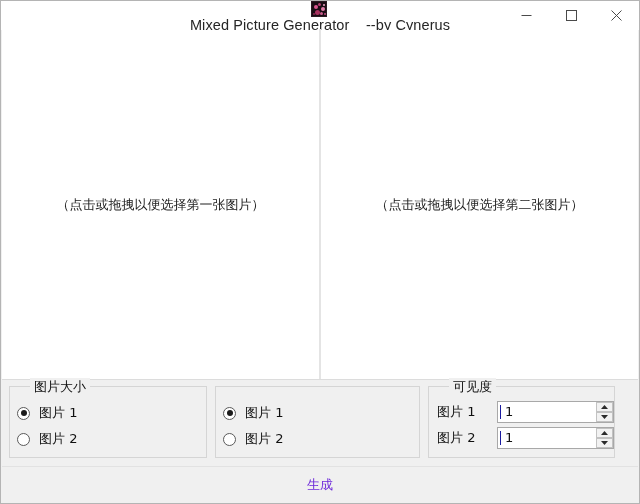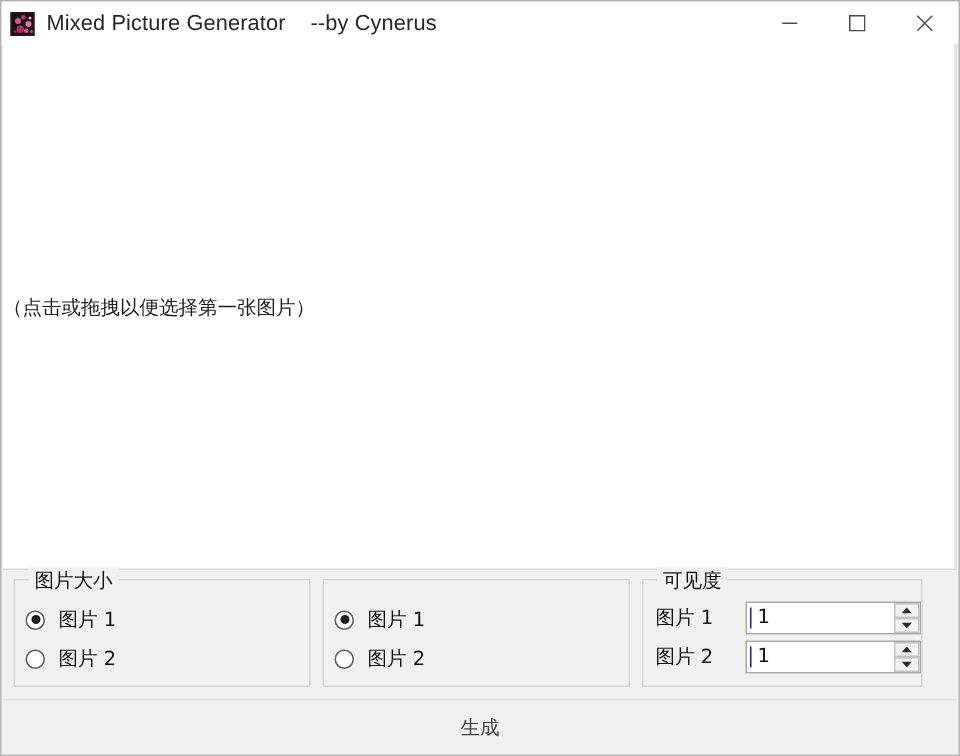--- a/index.html
+++ b/index.html
@@ -23,20 +23,21 @@
 
   
   #title-bar {
     position: absolute;
     left: 0; top: 0;
     width: 638px;
     height: 29px;
     background: #ffffff;
     display: flex;
     align-items: center;
+    flex-direction: column;
   }
   #app-icon {
     width: 16px;
     height: 16px;
     margin-left: 6px;
     margin-right: 8px;
     flex: 0 0 auto;
     background: #1a0d14;
     position: relative;
     overflow: hidden;
@@ -75,21 +76,21 @@
     top: 29px;
     width: 636px;
     height: 349px;
     background: #ffffff;
     display: flex;
   }
   .drop-panel {
     flex: 1 1 0;
     display: flex;
     align-items: center;
-    justify-content: flex-start;
+    justify-content: center;
     background: #ffffff;
   }
   .drop-hint {
     font-family: "DejaVu Sans", "Liberation Sans", sans-serif;
     font-size: 13px;
     color: #1c1c1c;
     user-select: none;
     white-space: nowrap;
   }
   #panel-divider {
@@ -114,21 +115,21 @@
     position: absolute;
     top: 6px;
     height: 72px;
     box-sizing: border-box;
     border: 1px solid #d5d5d5;
     background: transparent;
   }
   .groupbox .gb-title {
     position: absolute;
     top: -9px;
-    left: 9px;
+    left: 20px;
     padding: 0 4px;
     background: #f0f0f0;
     font-family: Liberation Mono, monospace;
     font-size: 13px;
     color: #101010;
     white-space: nowrap;
   }
   #group-size   { left: 7px;   width: 198px; }
   #group-fg     { left: 213px; width: 205px; }
   #group-vis    { left: 426px; width: 187px; }
@@ -228,21 +229,21 @@
     position: absolute;
     left: 1px;
     top: 465px;
     width: 636px;
     height: 37px;
     background: #f0f0f0;
     border: none;
     border-top: 1px solid #e2e2e2;
     font-family: "DejaVu Sans", "Liberation Sans", sans-serif;
     font-size: 13px;
-    color: #404040;
+    color: #6d28d9;
     padding: 0;
     cursor: default;
   }
 </style>
 </head>
 <body>
 
 <div id="app-window">
 
   <div id="title-bar">
@@ -276,20 +277,23 @@
         </svg>
       </button>
     </div>
   </div>
 
   <div id="image-area">
     <div class="drop-panel">
       <span class="drop-hint">（点击或拖拽以便选择第一张图片）</span>
     </div>
     <div id="panel-divider"></div>
+    <div class="drop-panel">
+      <span class="drop-hint">（点击或拖拽以便选择第二张图片）</span>
+    </div>
   </div>
 
   <div id="controls-strip">
 
     <div class="groupbox" id="group-size">
       <span class="gb-title">图片大小</span>
 
       <div class="radio-row r1">
         <span class="radio-mark checked"></span>
         <span class="radio-label">图片 1</span>

